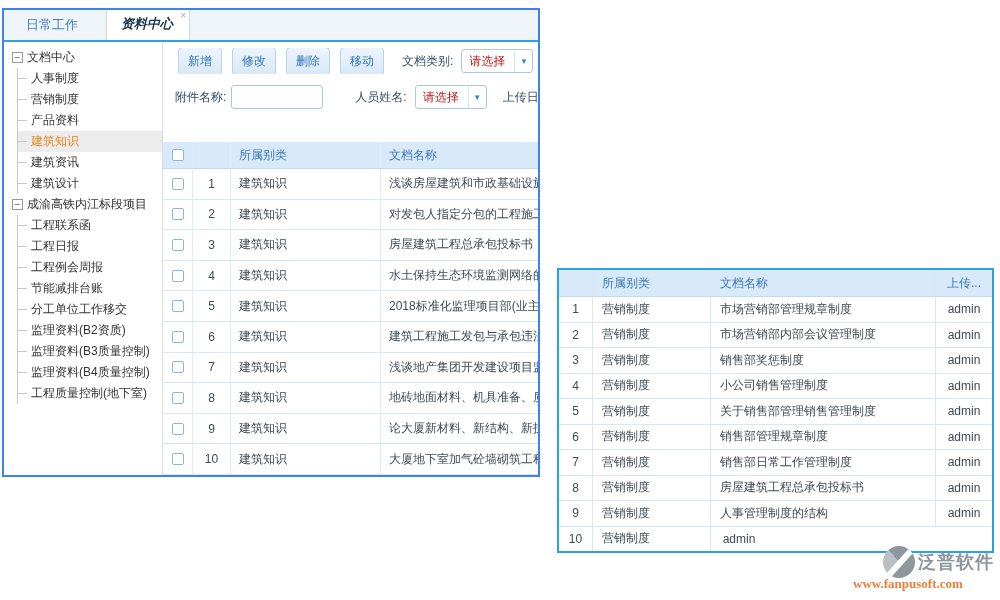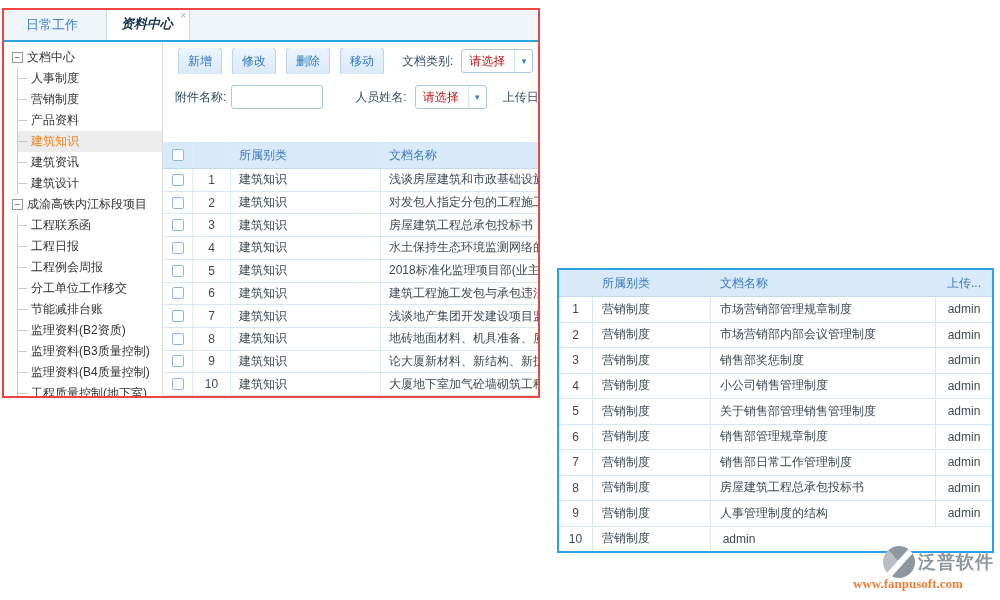--- a/index.html
+++ b/index.html
@@ -1,21 +1,21 @@
 <!DOCTYPE html>
 <html><head>
 <meta charset="utf-8">
 <style>
   * { margin:0; padding:0; box-sizing:border-box; }
   html,body { width:1000px; height:600px; background:#fff; overflow:hidden;
     font-family:"Liberation Sans","DejaVu Sans",sans-serif; }
 
   
-  .window { position:absolute; left:2px; top:8px; width:538px; height:390px;
-    border:2px solid #ef4444; background:#fff; overflow:hidden;
+  .window { position:absolute; left:2px; top:8px; width:538px; height:469px;
+    border:2px solid #3b82f6; background:#fff; overflow:hidden;
     display:flex; flex-direction:column; }
   .tabstrip { height:32px; background:#eff4f9; border-bottom:2px solid #2ba2e2;
     display:flex; align-items:flex-end; padding-left:16px; gap:22px; flex-shrink:0; }
   .tab { font-size:13px; color:#3f80c4; padding:6px 6px; cursor:pointer; white-space:nowrap; }
   .tab.active { background:#fff; border:1px solid #ccd8e4; border-bottom:none;
     border-radius:3px 3px 0 0; padding:6px 16px 7px 14px; color:#17344f;
     font-weight:bold; position:relative;font-style:italic; }
   .tab-close { position:absolute; top:1px; right:3px; font-size:10px; color:#9ab0c4;
     font-weight:normal; cursor:pointer; }
 
@@ -154,24 +154,24 @@
         <div class="tree-item child">
             <span class="tree-label">工程联系函</span>
           </div>
         <div class="tree-item child">
             <span class="tree-label">工程日报</span>
           </div>
         <div class="tree-item child">
             <span class="tree-label">工程例会周报</span>
           </div>
         <div class="tree-item child">
+            <span class="tree-label">节能减排台账</span>
+          </div>
+        <div class="tree-item child">
             <span class="tree-label">分工单位工作移交</span>
-          </div>
-        <div class="tree-item child">
-            <span class="tree-label">节能减排台账</span>
           </div>
         <div class="tree-item child">
             <span class="tree-label">监理资料(B2资质)</span>
           </div>
         <div class="tree-item child">
             <span class="tree-label">监理资料(B3质量控制)</span>
           </div>
         <div class="tree-item child">
             <span class="tree-label">监理资料(B4质量控制)</span>
           </div>

